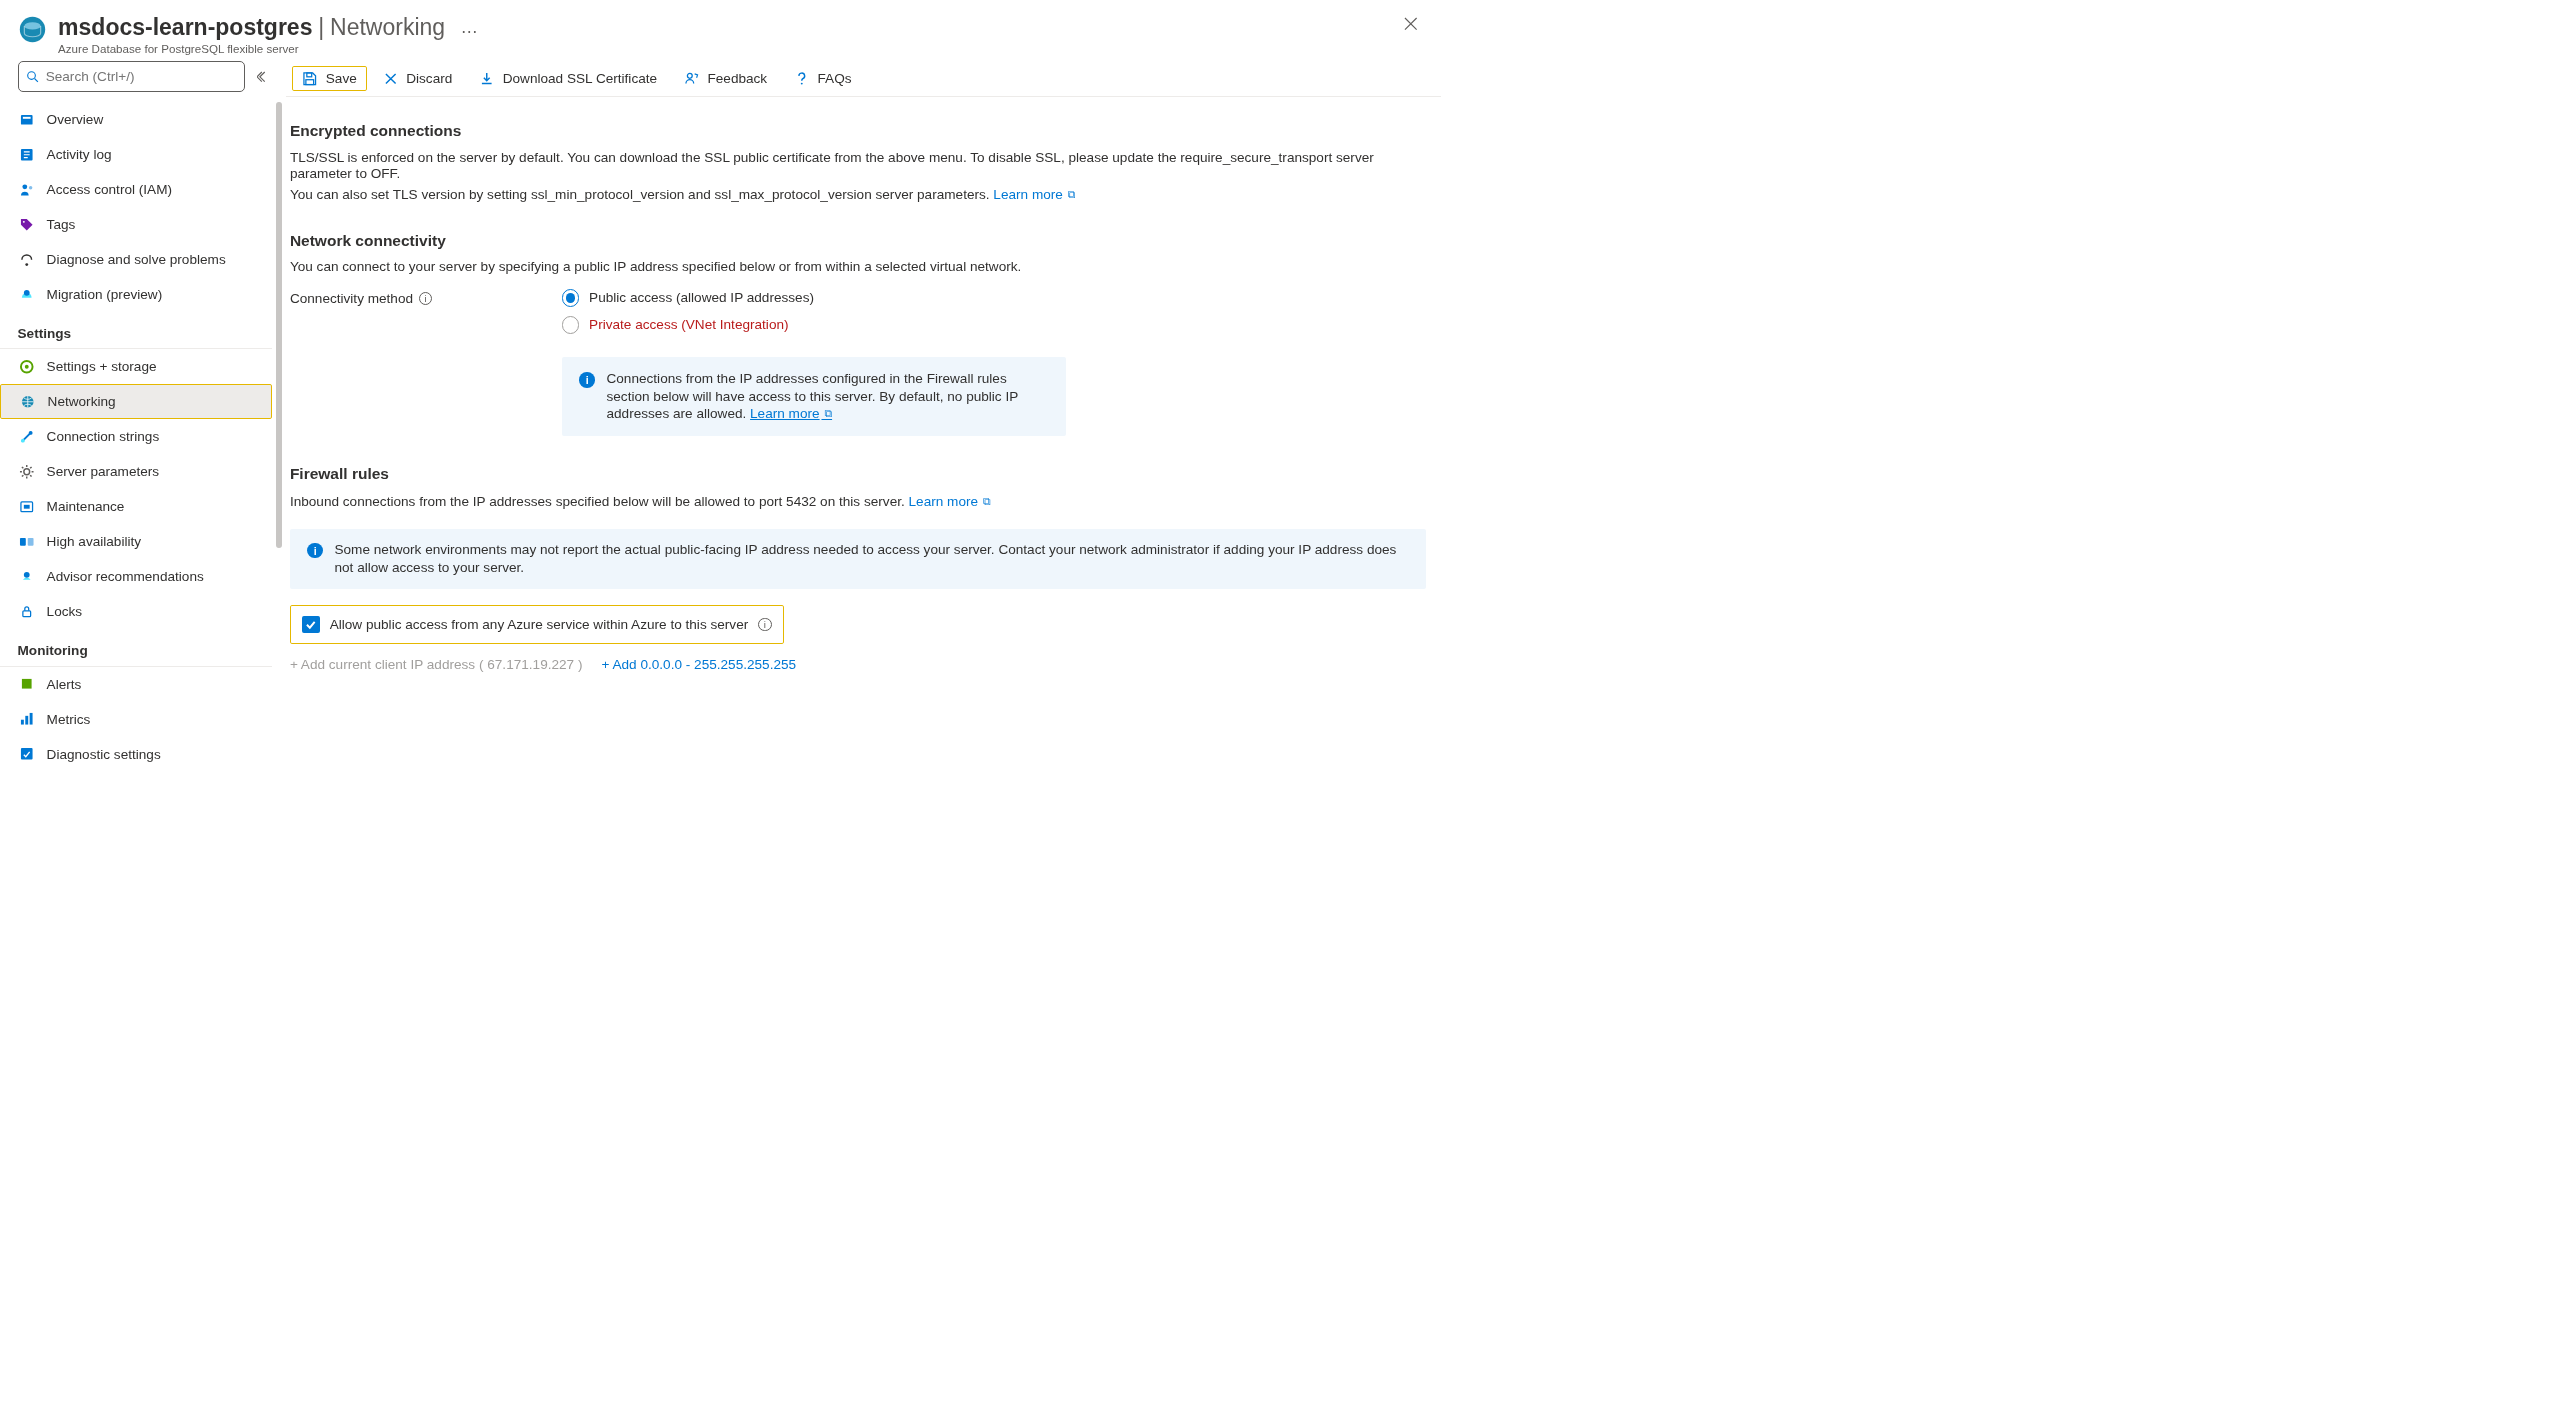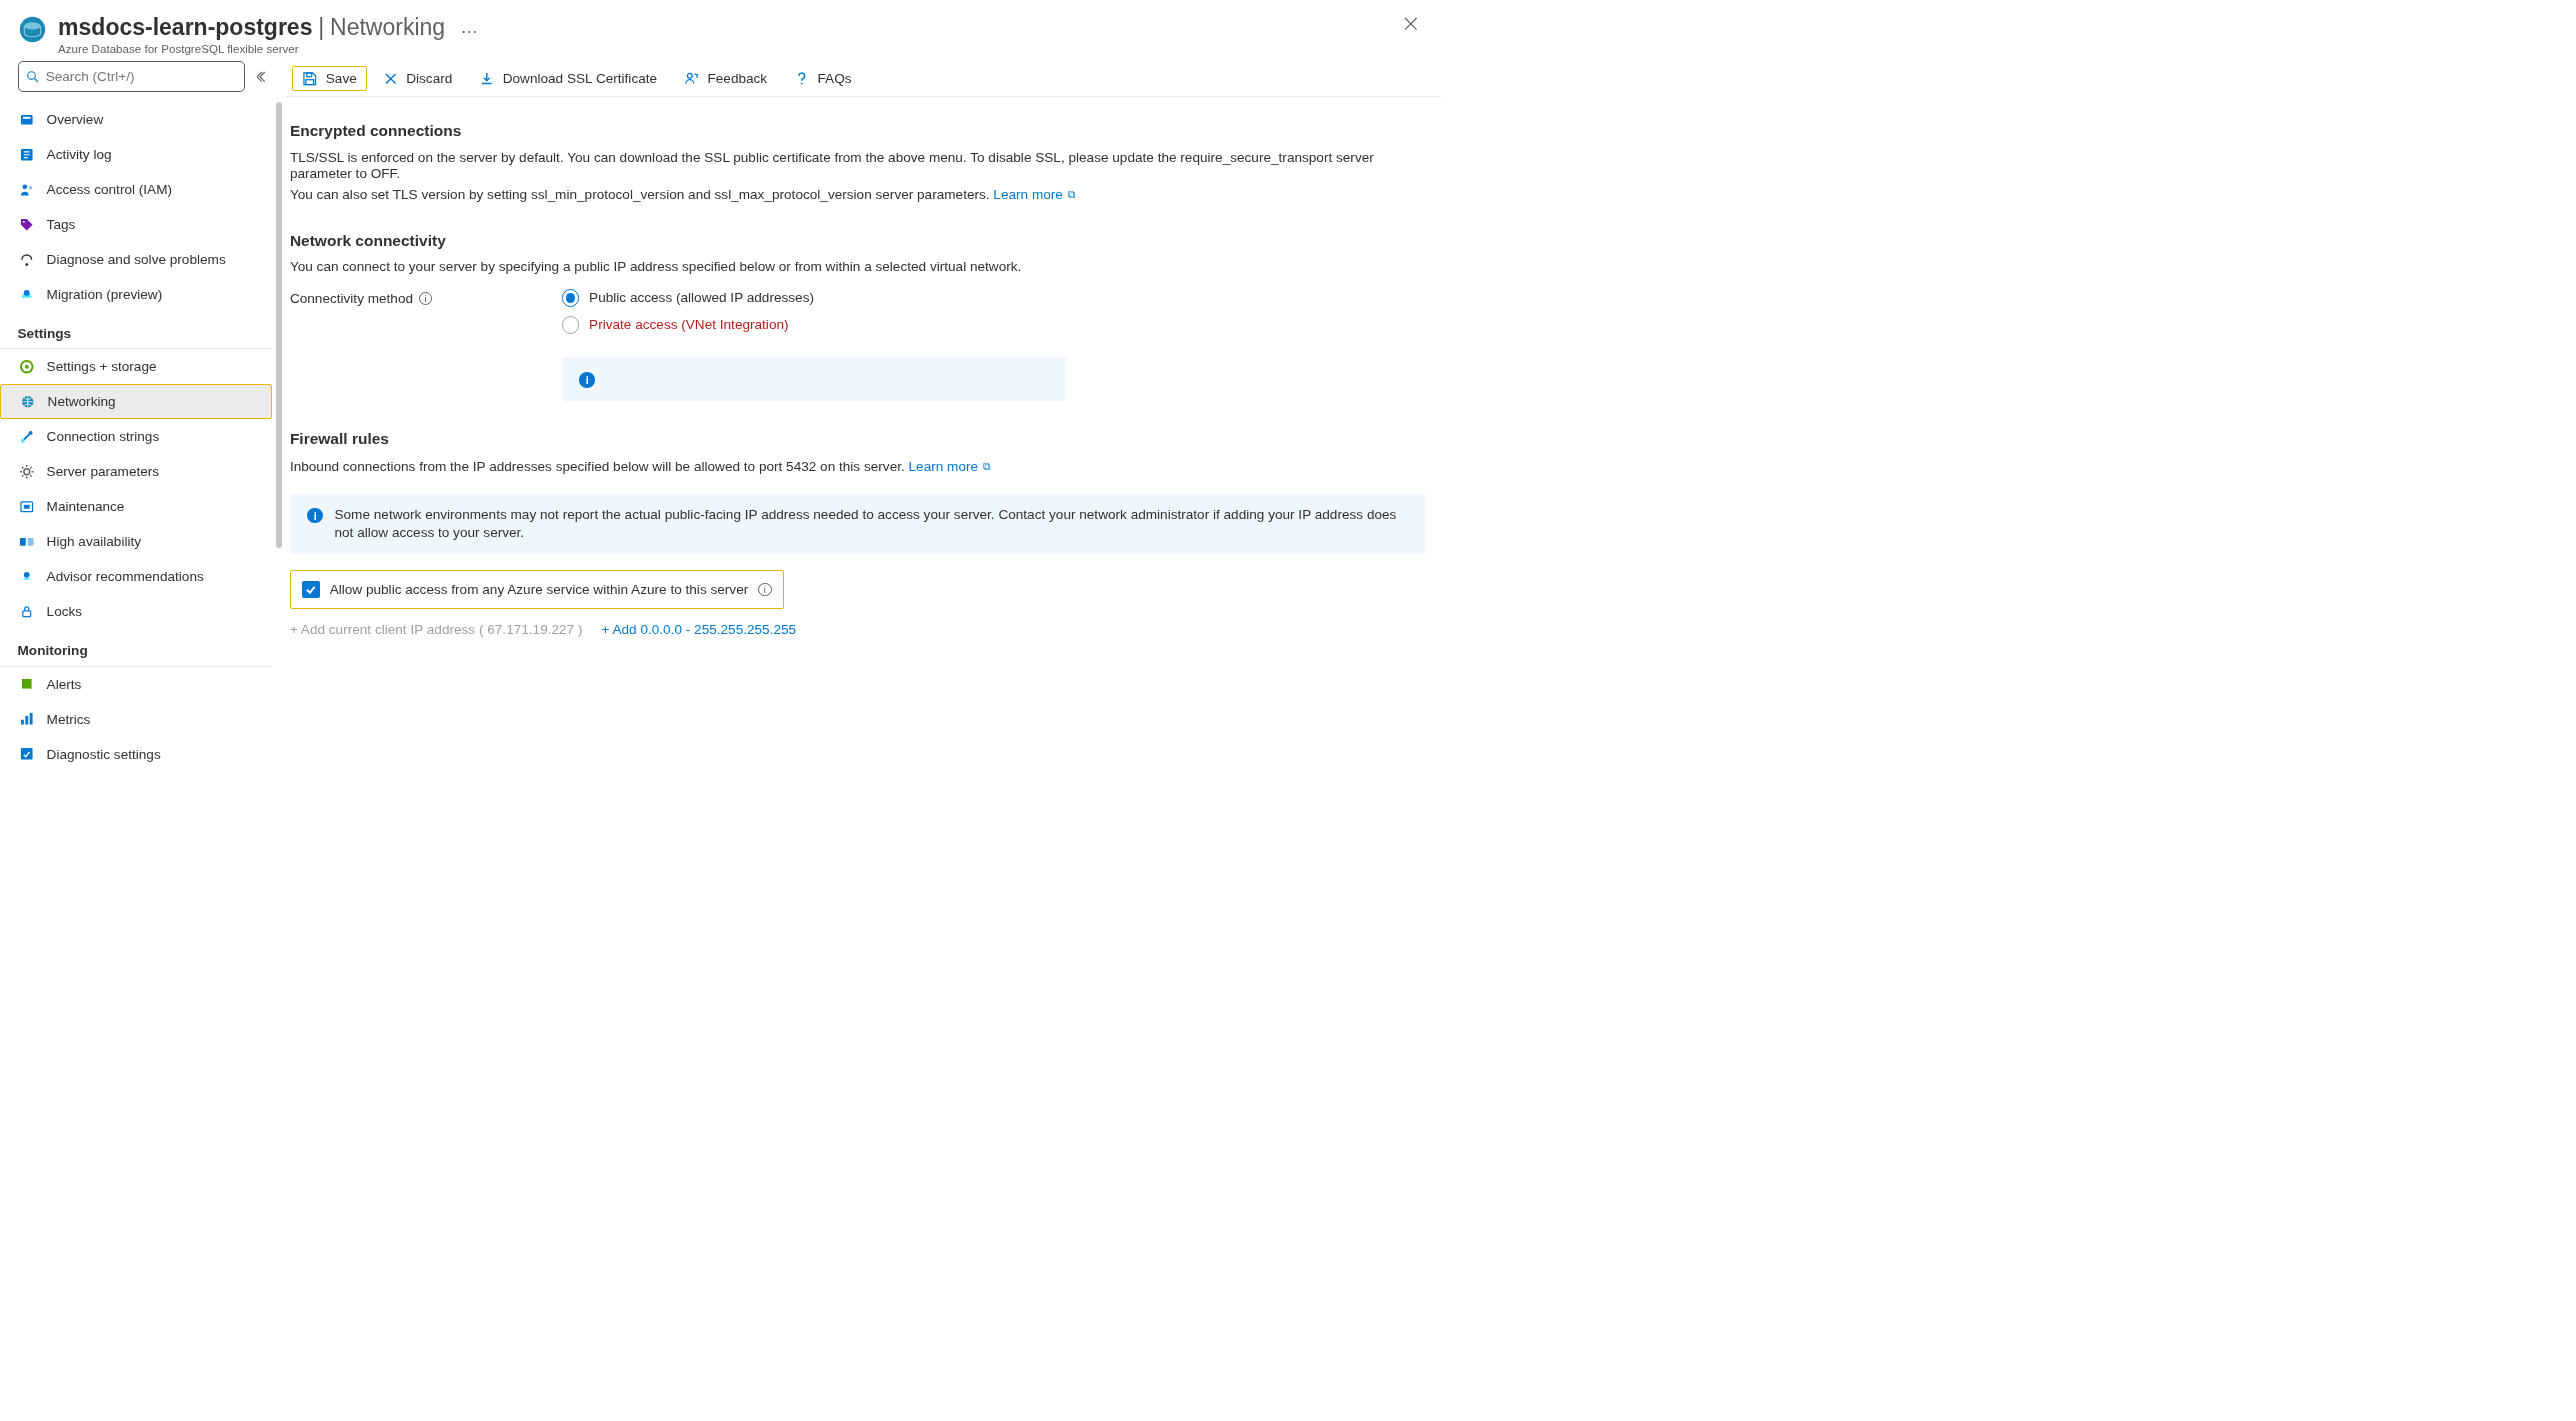--- a/index.html
+++ b/index.html
@@ -386,20 +386,24 @@
               </label>
               <label class="radio disabled">
                 <span class="rb"></span>
                 <span>Private access (VNet Integration)</span>
               </label>
             </div>
           </div>
 
           <div class="info-box">
             <span class="bubble">i</span>
+            <div class="txt">
+              <span>Connections from the IP addresses configured in the Firewall rules section below will have access to this server. By default, no public IP addresses are allowed.</span>
+              <a><span>Learn more</span><span class="ext"> ⧉</span></a>
+            </div>
           </div>
         </div>
 
         <div class="section" style="margin-bottom:3.9px;">
           <div class="section-h">Firewall rules</div>
           <div class="para">
             <span>Inbound connections from the IP addresses specified below will be allowed to port 5432 on this server.</span>
             <a class="inline"><span>Learn more</span><span class="ext"> ⧉</span></a>
           </div>
 

